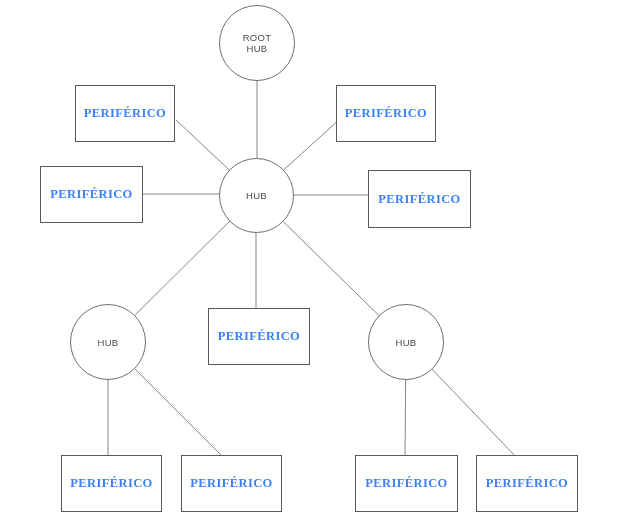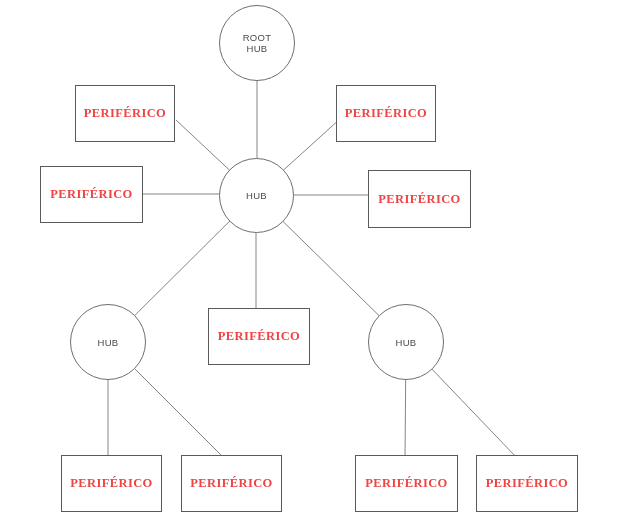--- a/index.html
+++ b/index.html
@@ -47,21 +47,21 @@
   }
   .node-box {
     position: absolute;
     box-sizing: border-box;
     border: 1px solid #595959;
     background: #ffffff;
     display: flex;
     align-items: center;
     justify-content: center;
     text-align: center;
-    color: #ef4444;
+    color: #3b82f6;
     font-family: "Liberation Serif", serif;
     font-weight: bold;
     font-size: 12.5px;
     letter-spacing: 0.4px;
   }
 </style>
 </head>
 <body>
 
 <div class="canvas">

